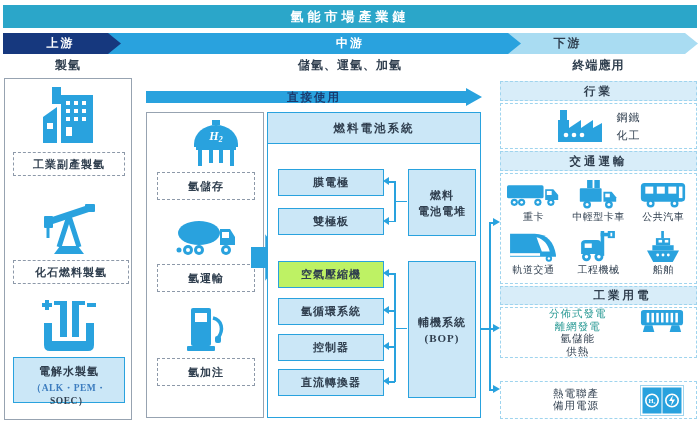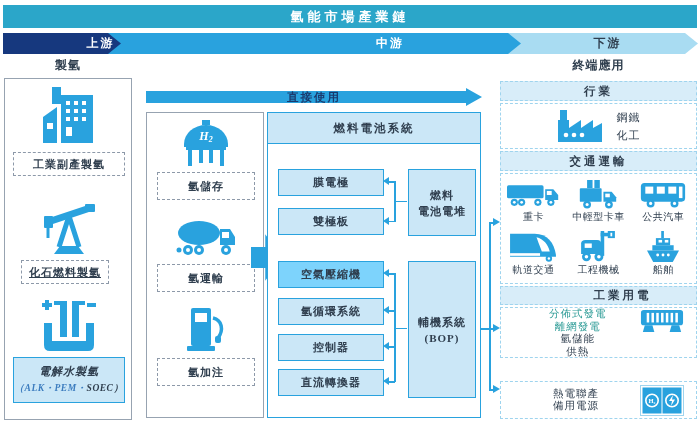--- a/index.html
+++ b/index.html
@@ -15,40 +15,40 @@
             color:#fff;font-size:13px;font-weight:bold;letter-spacing:4px;
             text-align:center;line-height:23px;}
   .band{top:33px;height:21px;}
   .band.light{left:495px;width:203px;background:var(--lightband);
       clip-path:polygon(0 0,calc(100% - 13px) 0,100% 50%,calc(100% - 13px) 100%,0 100%);}
   .band.mid{left:103px;width:418px;background:var(--blue);
       clip-path:polygon(0 0,calc(100% - 13px) 0,100% 50%,calc(100% - 13px) 100%,0 100%);}
   .band.navy{left:3px;width:118px;background:var(--navy);
       clip-path:polygon(0 0,calc(100% - 13px) 0,100% 50%,calc(100% - 13px) 100%,0 100%);}
   .bandlabel{top:33px;height:21px;line-height:21px;text-align:center;
-             font-size:12px;font-weight:bold;letter-spacing:2px;padding-left:40px;}
+             font-size:12px;font-weight:bold;letter-spacing:2px;}
   .colhdr{top:57px;height:16px;text-align:center;font-size:12px;font-weight:bold;
           letter-spacing:1px;color:var(--ink);}
   .panel{border:1.3px solid var(--bordergray);background:#fff;box-sizing:border-box;}
   .dashlabel{border:1px dashed var(--dashgray);background:#fff;box-sizing:border-box;
              text-align:center;font-size:11px;font-weight:600;letter-spacing:1px;color:var(--ink);
              display:flex;align-items:center;justify-content:center;}
   .iconwrap{display:flex;align-items:center;justify-content:center;color:var(--blue);}
   .bigarrow{background:var(--blue);color:var(--inknavy);font-size:11.5px;font-weight:bold;
             letter-spacing:2px;text-align:center;line-height:18px;
             clip-path:polygon(0 16%,calc(100% - 16px) 16%,calc(100% - 16px) 0,100% 50%,calc(100% - 16px) 100%,calc(100% - 16px) 84%,0 84%);}
   .feedarrow{background:var(--blue);
             clip-path:polygon(0 30%,46% 30%,46% 6%,100% 50%,46% 94%,46% 70%,0 70%);}
   .fcell{border:1.5px solid var(--blue);background:#fff;box-sizing:border-box;}
   .fcellhdr{left:0;top:0;right:0;height:30px;background:var(--fill);border-bottom:1.5px solid var(--blue);
             text-align:center;line-height:30px;font-size:11.5px;font-weight:bold;letter-spacing:2px;color:var(--ink);}
   .comp{left:10px;width:106px;height:27px;border:1px solid var(--blue);background:var(--fill);
         box-sizing:border-box;text-align:center;font-size:11px;font-weight:600;letter-spacing:1px;
         color:var(--ink);display:flex;align-items:center;justify-content:center;}
-  .comp.white{background:#7dd3fc;}
+  .comp.white{background:#bef264;}
   .tallbox{left:140px;width:68px;border:1px solid var(--blue);background:var(--fill);
         box-sizing:border-box;display:flex;flex-direction:column;align-items:center;justify-content:center;
         font-size:11px;font-weight:600;letter-spacing:1px;color:var(--ink);line-height:16px;}
   .cline{background:var(--blue);}
   .tri-left{width:0;height:0;border-top:4.5px solid transparent;border-bottom:4.5px solid transparent;
             border-right:6.5px solid var(--blue);}
   .tri-right{width:0;height:0;border-top:4.5px solid transparent;border-bottom:4.5px solid transparent;
             border-left:7px solid var(--blue);}
   .rhdr{left:500px;width:197px;height:20px;background:var(--fill2);border:1px dashed var(--dashblue);
         box-sizing:border-box;text-align:center;font-size:11.5px;font-weight:bold;letter-spacing:3px;
@@ -67,20 +67,21 @@
   <div class="abs titlebar">氫能市場產業鏈</div>
 
   <div class="abs band light"></div>
   <div class="abs band mid"></div>
   <div class="abs band navy"></div>
   <div class="abs bandlabel" style="left:3px;width:115px;color:#fff;">上游</div>
   <div class="abs bandlabel" style="left:250px;width:200px;color:#fff;">中游</div>
   <div class="abs bandlabel" style="left:475px;width:185px;color:var(--ink);">下游</div>
 
   <div class="abs colhdr" style="left:4px;width:128px;">製氫</div>
+  <div class="abs colhdr" style="left:230px;width:240px;">儲氫、運氫、加氫</div>
   <div class="abs colhdr" style="left:500px;width:197px;">終端應用</div>
 
   <div class="abs panel" style="left:4px;top:78px;width:128px;height:342px;">
     <div class="abs iconwrap" style="left:0;top:6px;width:128px;height:60px;">
       <svg width="56" height="56" viewBox="0 0 56 56" fill="currentColor">
         <rect x="11" y="0" width="9" height="17"></rect>
         <path d="M2 30 L16 20 L16 56 L2 56 Z"></path>
         <rect x="20" y="8" width="32" height="48"></rect>
         <g fill="#fff">
           <rect x="25" y="14" width="4" height="4"></rect>
@@ -101,43 +102,43 @@
     <div class="abs iconwrap" style="left:0;top:118px;width:128px;height:60px;">
       <svg width="58" height="54" viewBox="0 0 58 54" fill="currentColor" stroke="currentColor">
         <path d="M14 54 L44 54 L38 46 L20 46 Z" stroke="none"></path>
         <path d="M29 16 L19 47 M29 16 L39 47" stroke-width="5" fill="none"></path>
         <path d="M8 22 L50 8" stroke-width="7" fill="none"></path>
         <rect x="4" y="16" width="9" height="12" rx="1" stroke="none"></rect>
         <rect x="45" y="4" width="10" height="8" rx="1" stroke="none"></rect>
         <path d="M8 28 L8 38" stroke-width="3" fill="none"></path>
       </svg>
     </div>
-    <div class="abs dashlabel" style="left:16px;top:181px;width:88px;height:24px;text-decoration:underline;">化石燃料製氫</div>
+    <div class="abs dashlabel" style="left:8px;top:181px;width:116px;height:24px;">化石燃料製氫</div>
     <div class="abs iconwrap" style="left:0;top:214px;width:128px;height:64px;">
       <svg width="62" height="60" viewBox="0 0 62 60" fill="currentColor">
         <path d="M6 28 L6 50 Q6 56 12 56 L50 56 Q56 56 56 50 L56 28 L48 28 L48 46 L14 46 L14 28 Z"></path>
         <rect x="22" y="10" width="7" height="32"></rect>
         <rect x="34" y="10" width="7" height="32"></rect>
         <rect x="16" y="6" width="13" height="4"></rect>
         <rect x="34" y="6" width="13" height="4"></rect>
         <rect x="4" y="8" width="10" height="4"></rect>
           <rect x="7" y="5" width="4" height="10"></rect>
         <rect x="49" y="8" width="9" height="4"></rect>
       </svg>
     </div>
-    <div class="abs" style="left:8px;top:278px;width:112px;height:46px;border:1px solid var(--blue);background:var(--fill);box-sizing:border-box;text-align:center;font-style:italic;">
+    <div class="abs" style="left:8px;top:278px;width:112px;height:46px;border:1px solid var(--blue);background:var(--fill);box-sizing:border-box;text-align:center;">
       <div style="font-size:11px;font-weight:600;letter-spacing:1px;margin-top:6px;">電解水製氫</div>
       <div style="font-size:9.5px;margin-top:3px;letter-spacing:0.5px;"><span style="color:var(--bluetext);font-weight:bold;">（ALK・PEM・</span><span style="color:var(--ink);font-weight:bold;">SOEC）</span></div>
     </div>
   </div>
 
   <div class="abs bigarrow" style="left:146px;top:88px;width:336px;height:18px;">直接使用</div>
 
   <div class="abs panel" style="left:146px;top:112px;width:118px;height:306px;">
-    <div class="abs iconwrap" style="left:0;top:7px;width:118px;height:48px;text-align:right;">
+    <div class="abs iconwrap" style="left:10px;top:7px;width:118px;height:48px;text-align:right;">
       <svg width="52" height="48" viewBox="0 0 52 48" fill="currentColor">
         <rect x="22" y="0" width="8" height="5"></rect>
         <path d="M4 24 A22 19 0 0 1 48 24 L48 27 L4 27 Z"></path>
         <rect x="6" y="27" width="40" height="3"></rect>
         <rect x="8" y="30" width="4" height="16"></rect>
           <rect x="19" y="30" width="4" height="13"></rect>
         <rect x="29" y="30" width="4" height="13"></rect>
           <rect x="40" y="30" width="4" height="16"></rect>
         <text x="26" y="20" text-anchor="middle" fill="#fff" font-size="12" font-weight="bold" font-style="italic">H<tspan font-size="8" dy="2">2</tspan></text>
       </svg>

